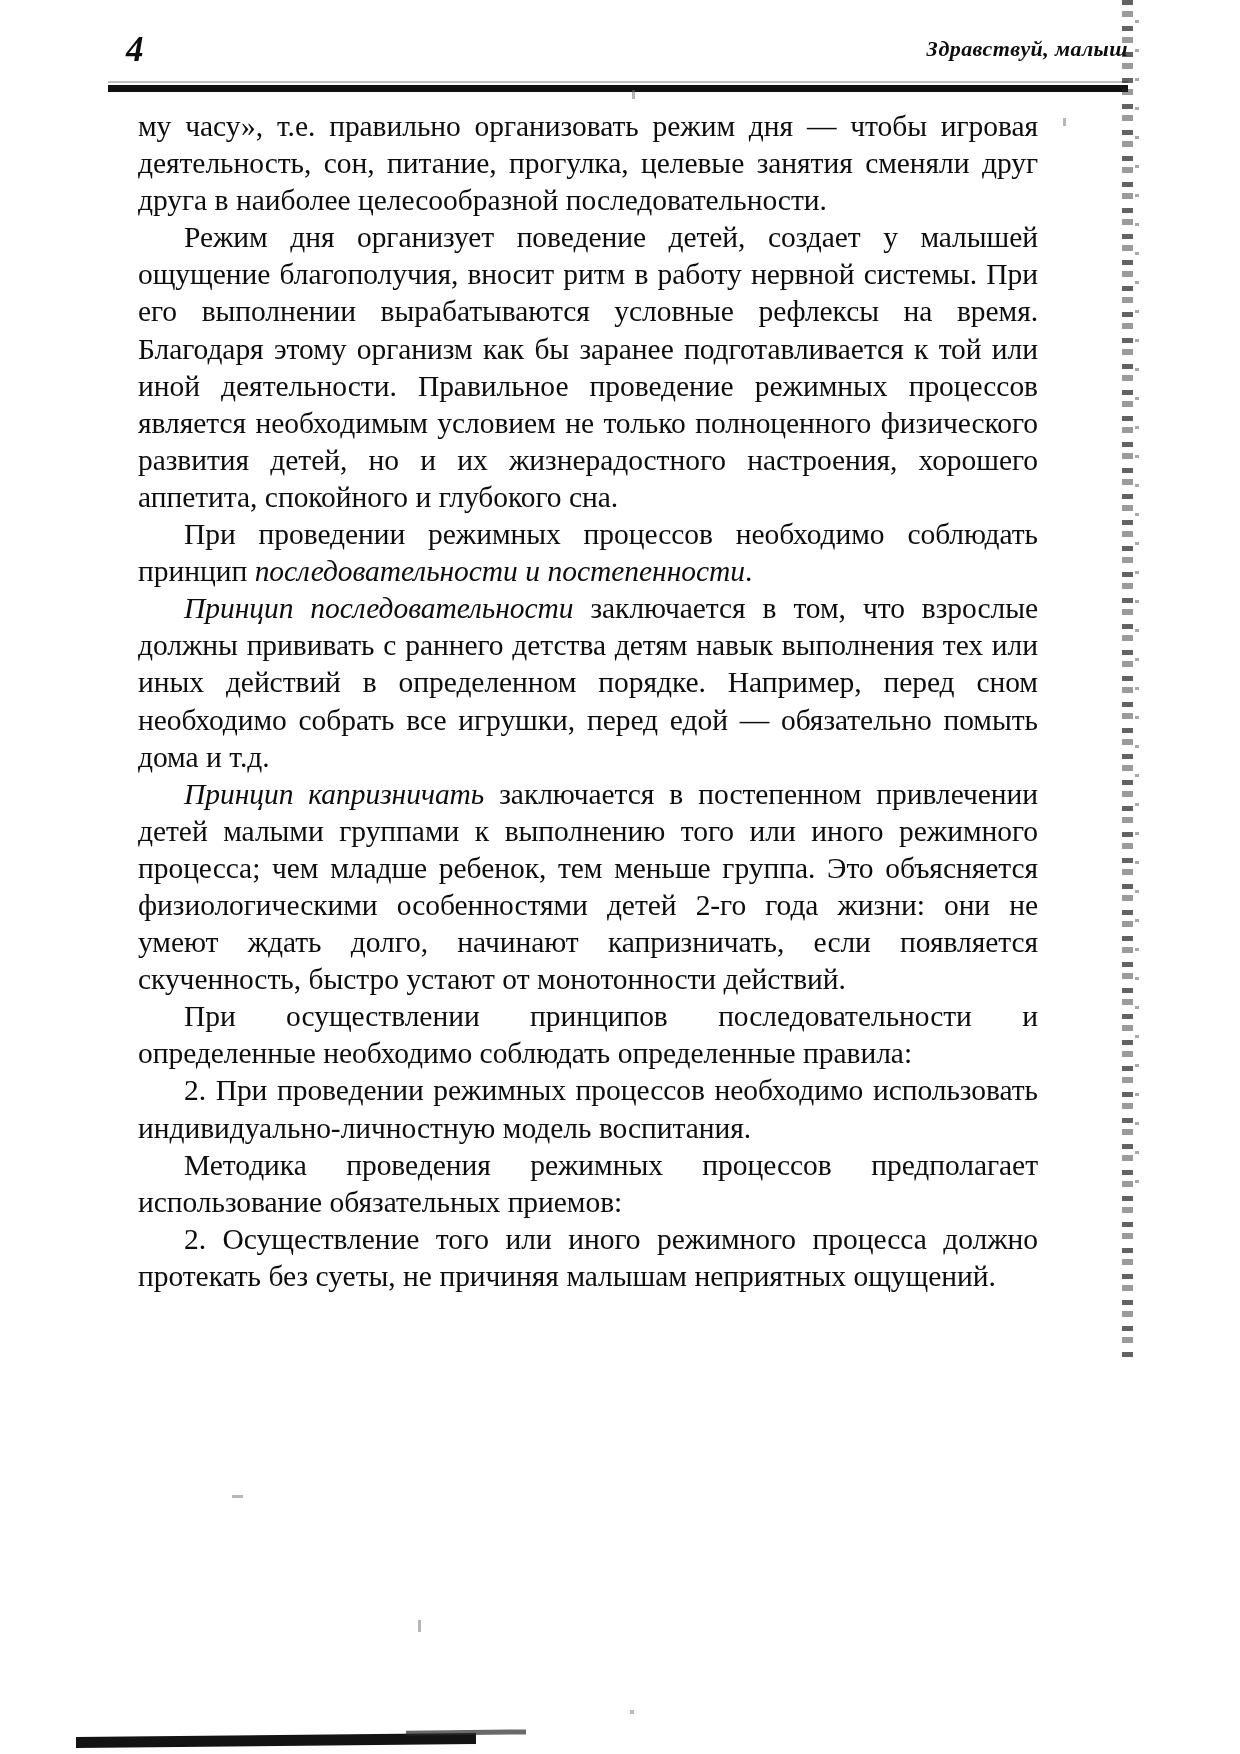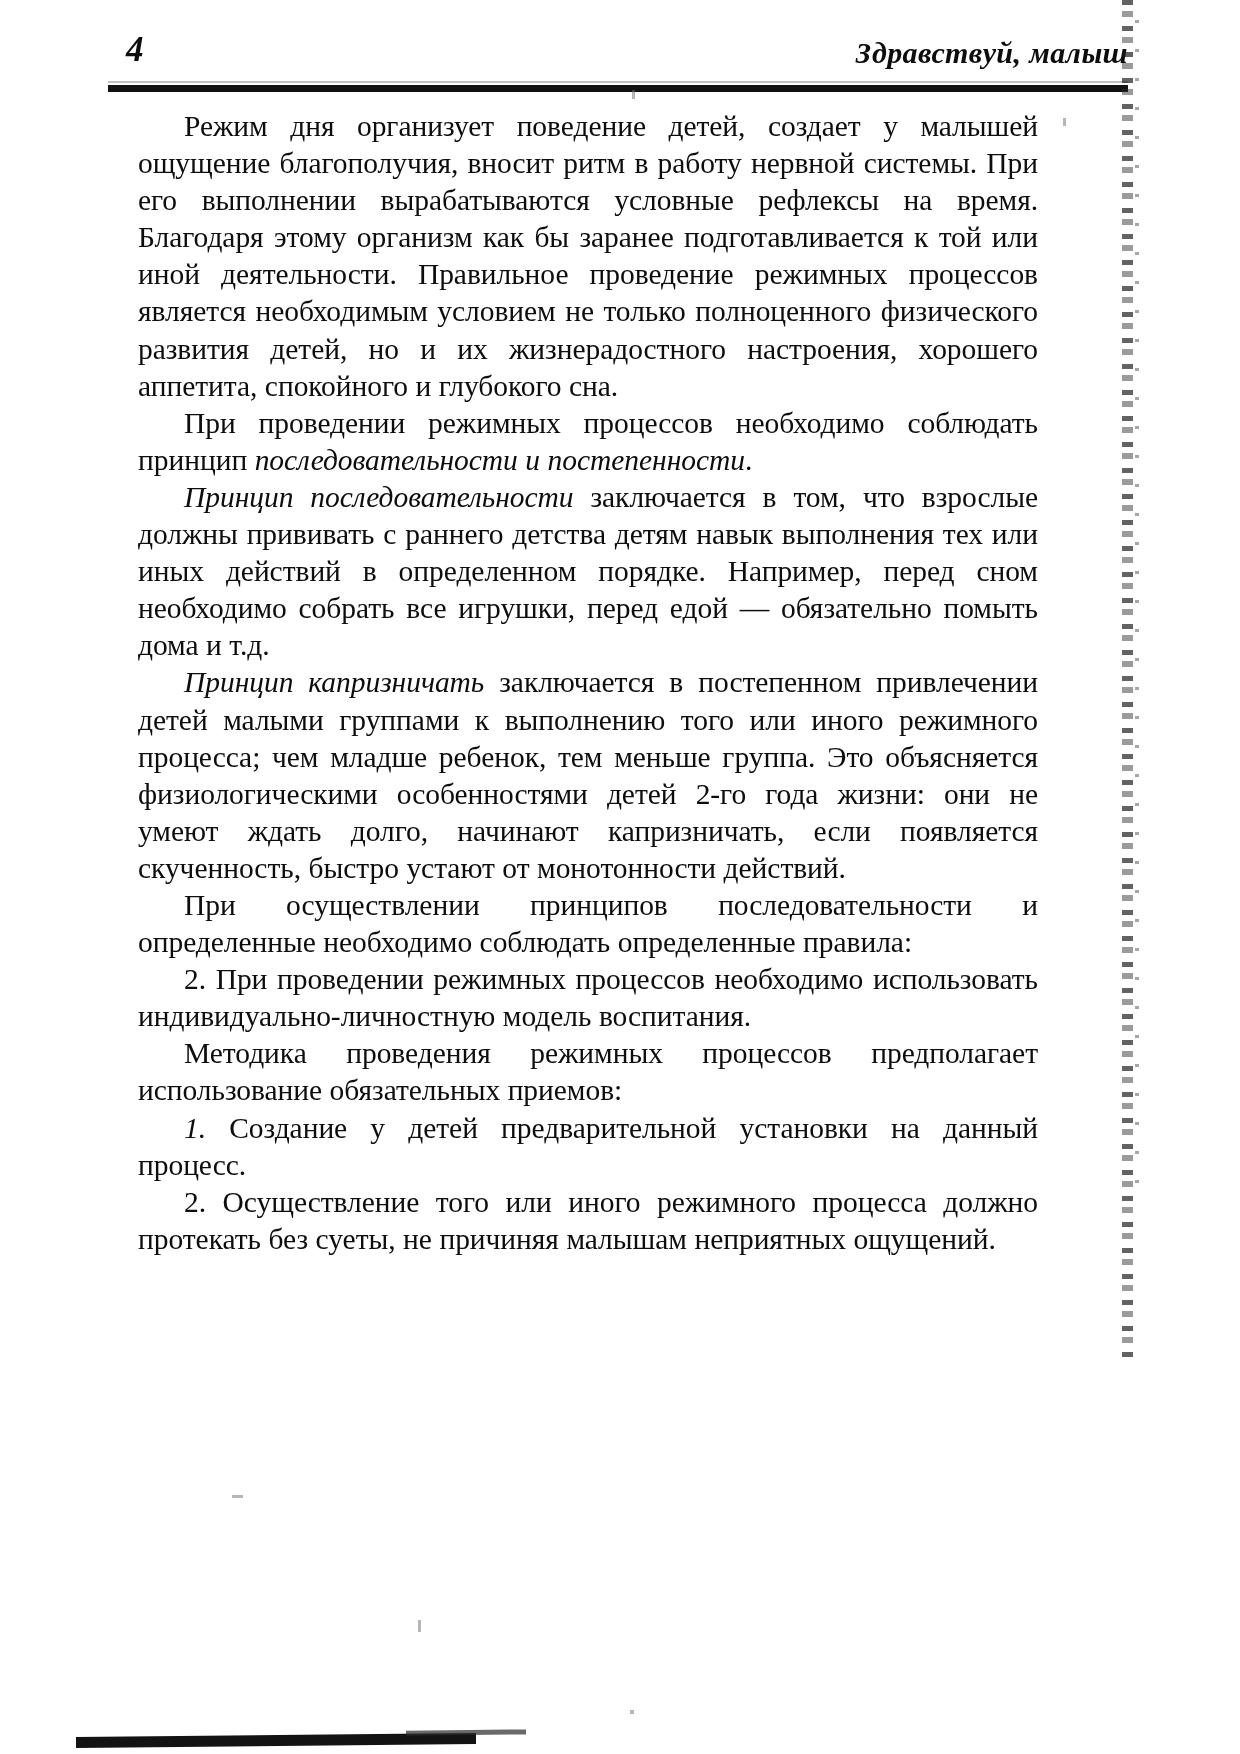--- a/index.html
+++ b/index.html
@@ -37,21 +37,21 @@
     font-weight: bold;
     font-style: italic;
     line-height: 1;
     letter-spacing: -0.5px;
   }
 
   .head-title {
     position: absolute;
     right: 0px;
     top: 6px;
-    font-size: 30px;
+    font-size: 22px;
     font-style: italic;
     font-weight: bold;
     letter-spacing: 0.4px;
     white-space: nowrap;
     margin-left: 40px;
   }
 
   .head-rule {
     position: absolute;
     left: 0px;
@@ -167,28 +167,28 @@
 
 <div class="page">
 
   <div class="running-head">
     <span class="folio">4</span>
     <span class="head-title">Здравствуй, малыш</span>
     <div class="head-rule"></div>
   </div>
 
   <div class="body-text" id="bodyText">
+      <p class="noindent"><span>му часу», т.е. правильно организовать режим дня — чтобы игровая деятельность, сон, питание, прогулка, целевые занятия сменяли друг друга в наиболее целесообразной последовательности.</span></p>
       <p><span>Режим дня организует поведение детей, создает у малышей ощущение благополучия, вносит ритм в работу нервной системы. При его выполнении вырабатываются условные рефлексы на время. Благодаря этому организм как бы заранее подготавливается к той или иной деятельности. Правильное проведение режимных процессов является необходимым условием не только полноценного физического развития детей, но и их жизнерадостного настроения, хорошего аппетита, спокойного и глубокого сна.</span></p>
       <p><span>При проведении режимных процессов необходимо соблюдать принцип </span><i>последовательности и постепенности</i><span>.</span></p>
       <p><i>Принцип последовательности</i><span> заключается в том, что взрослые должны прививать с раннего детства детям навык выполнения тех или иных действий в определенном порядке. Например, перед сном необходимо собрать все игрушки, перед едой — обязательно помыть дома и т.д.</span></p>
       <p><i>Принцип капризничать</i><span> заключается в постепенном привлечении детей малыми группами к выполнению того или иного режимного процесса; чем младше ребенок, тем меньше группа. Это объясняется физиологическими особенностями детей 2-го года жизни: они не умеют ждать долго, начинают капризничать, если появляется скученность, быстро устают от монотонности действий.</span></p>
       <p><span>При осуществлении принципов последовательности и определенные необходимо соблюдать определенные правила:</span></p>
       <p><span>2. При проведении режимных процессов необходимо использовать индивидуально-личностную модель воспитания.</span></p>
       <p><span>Методика проведения режимных процессов предполагает использование обязательных приемов:</span></p>
-      <p><i>1.</i><span> Создание у детей предварительной установки на данный процесс.</span></p>
       <p><span>2. Осуществление того или иного режимного процесса должно протекать без суеты, не причиняя малышам неприятных ощущений.</span></p>
     </div>
 
   <div class="scan-edge-right"></div>
   <div class="scan-edge-right-2"></div>
   <div class="scan-bottom-smudge"></div>
 
   <div class="speck" style="left:418px; top:1620px; width:3px; height:12px;"></div>
   <div class="speck" style="left:632px; top:90px; width:3px; height:9px;"></div>
   <div class="speck" style="left:1063px; top:118px; width:3px; height:8px;"></div>

